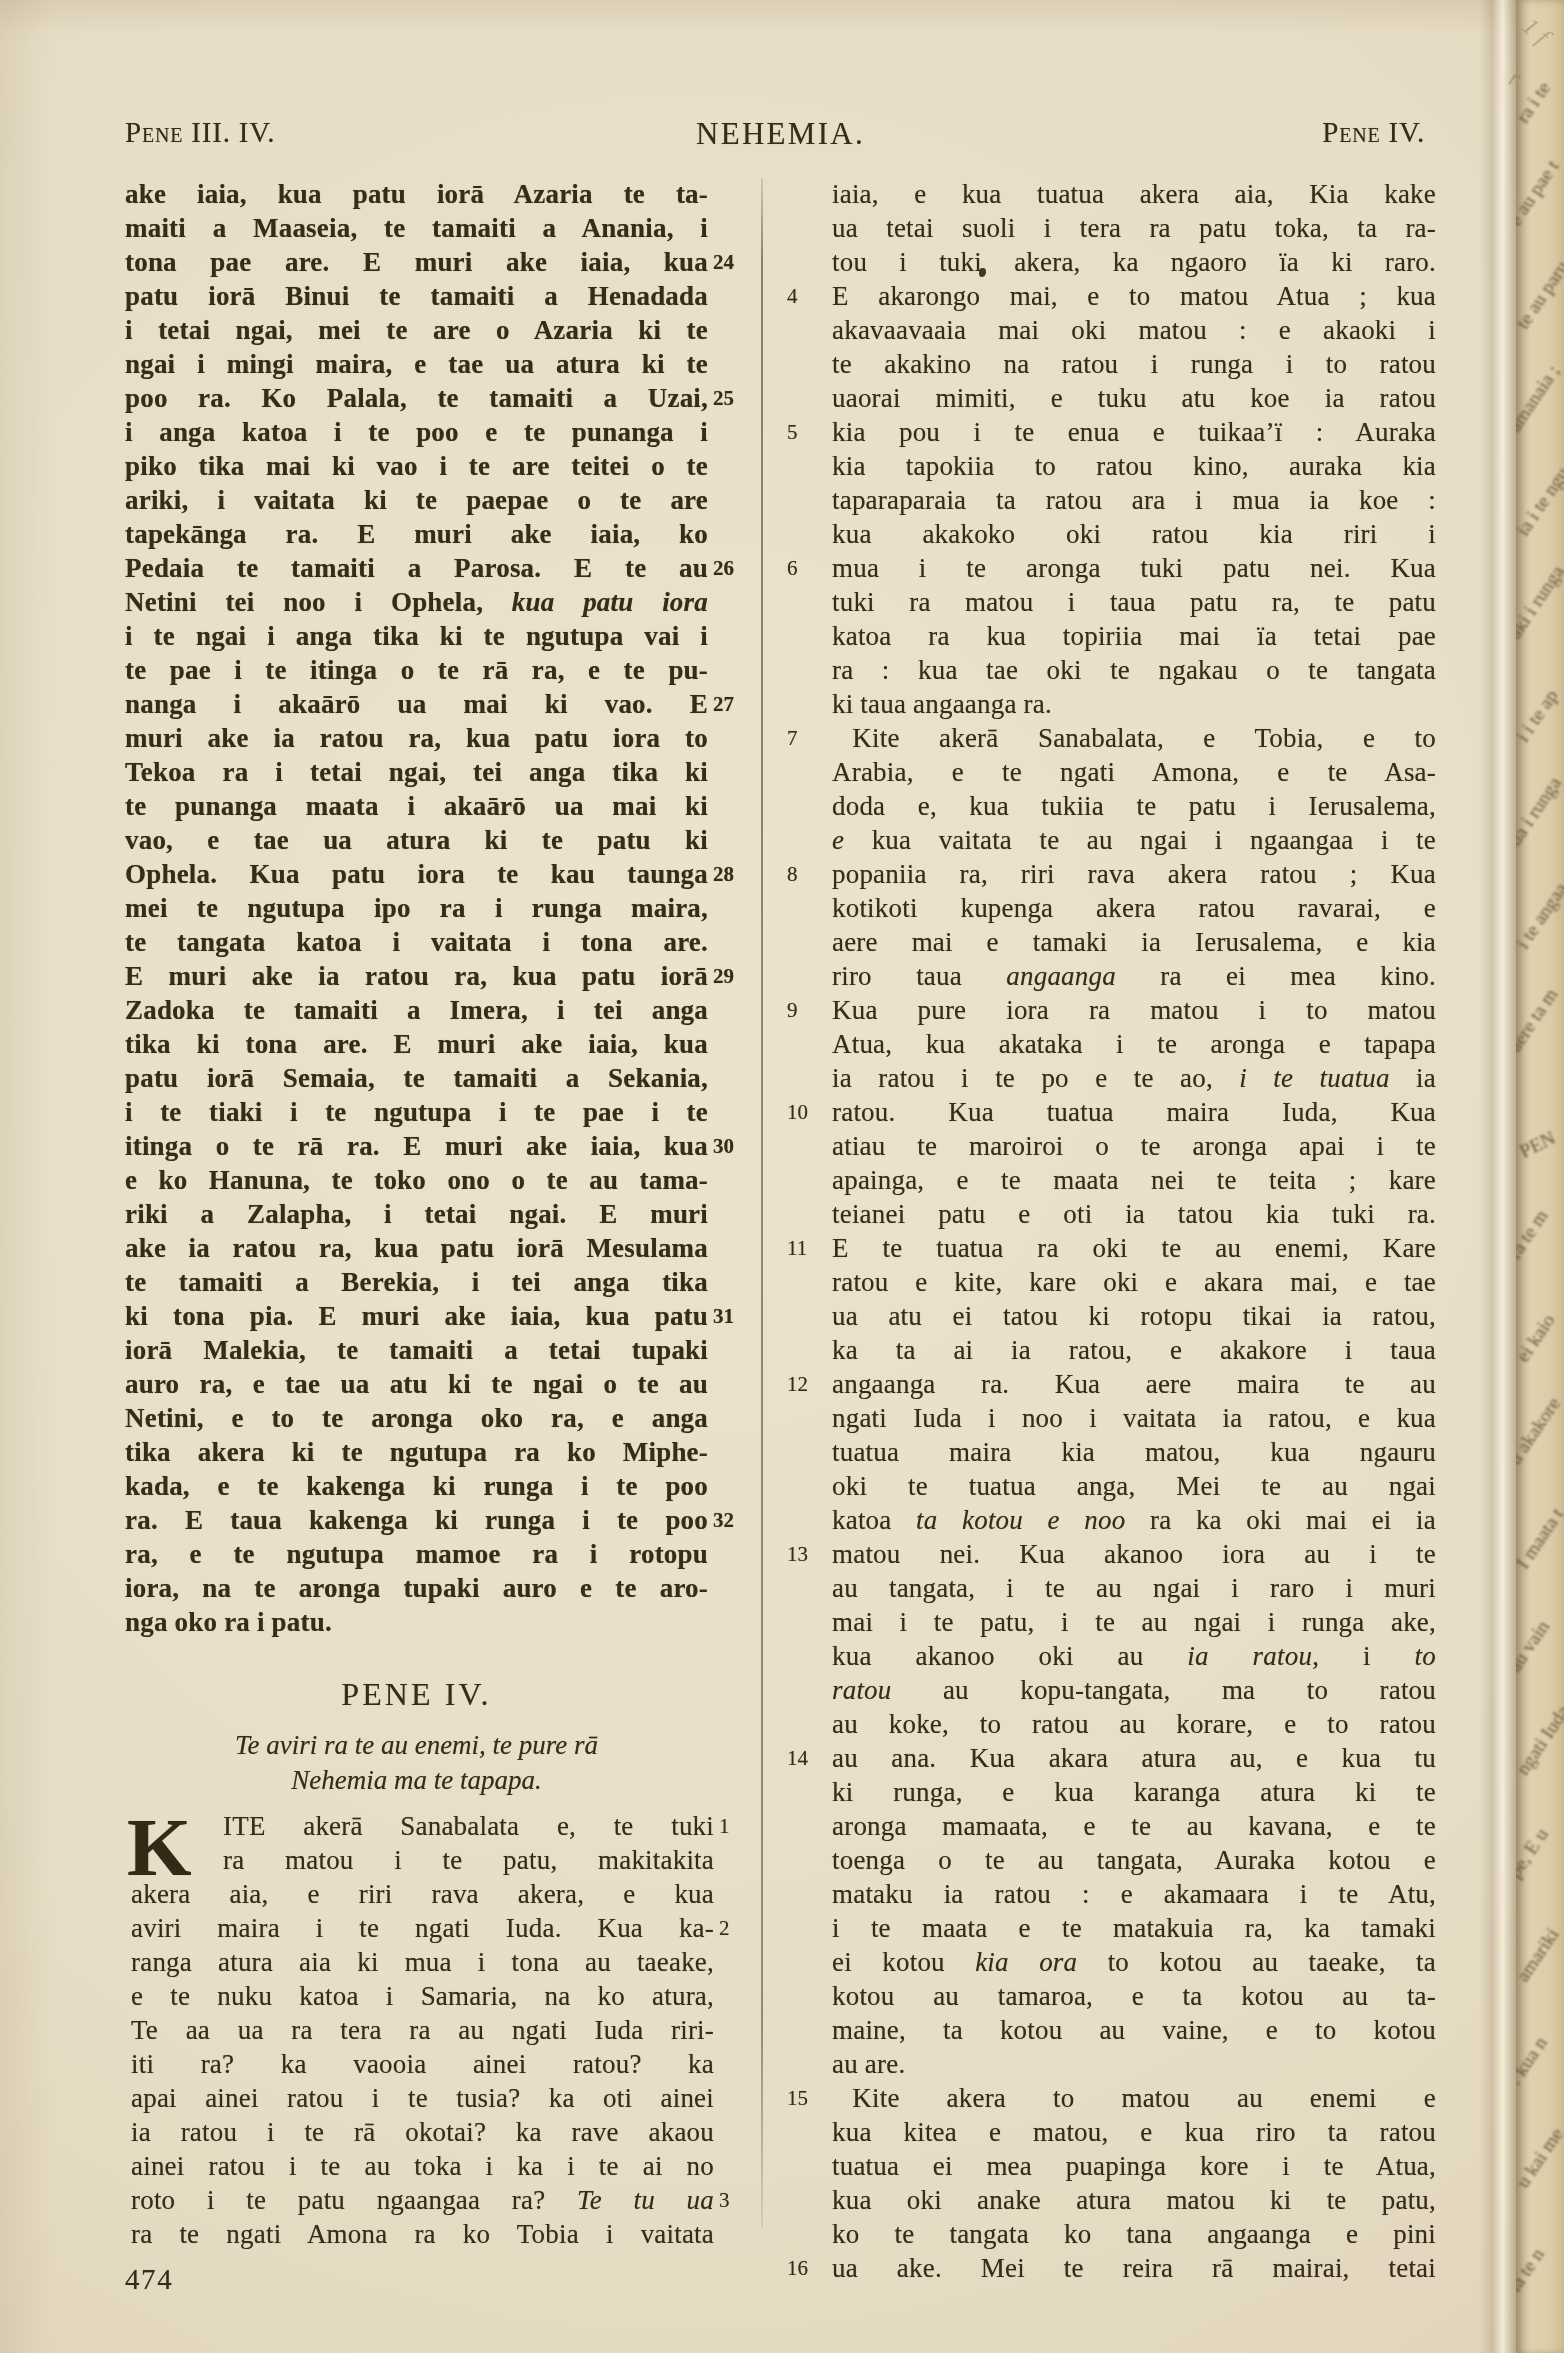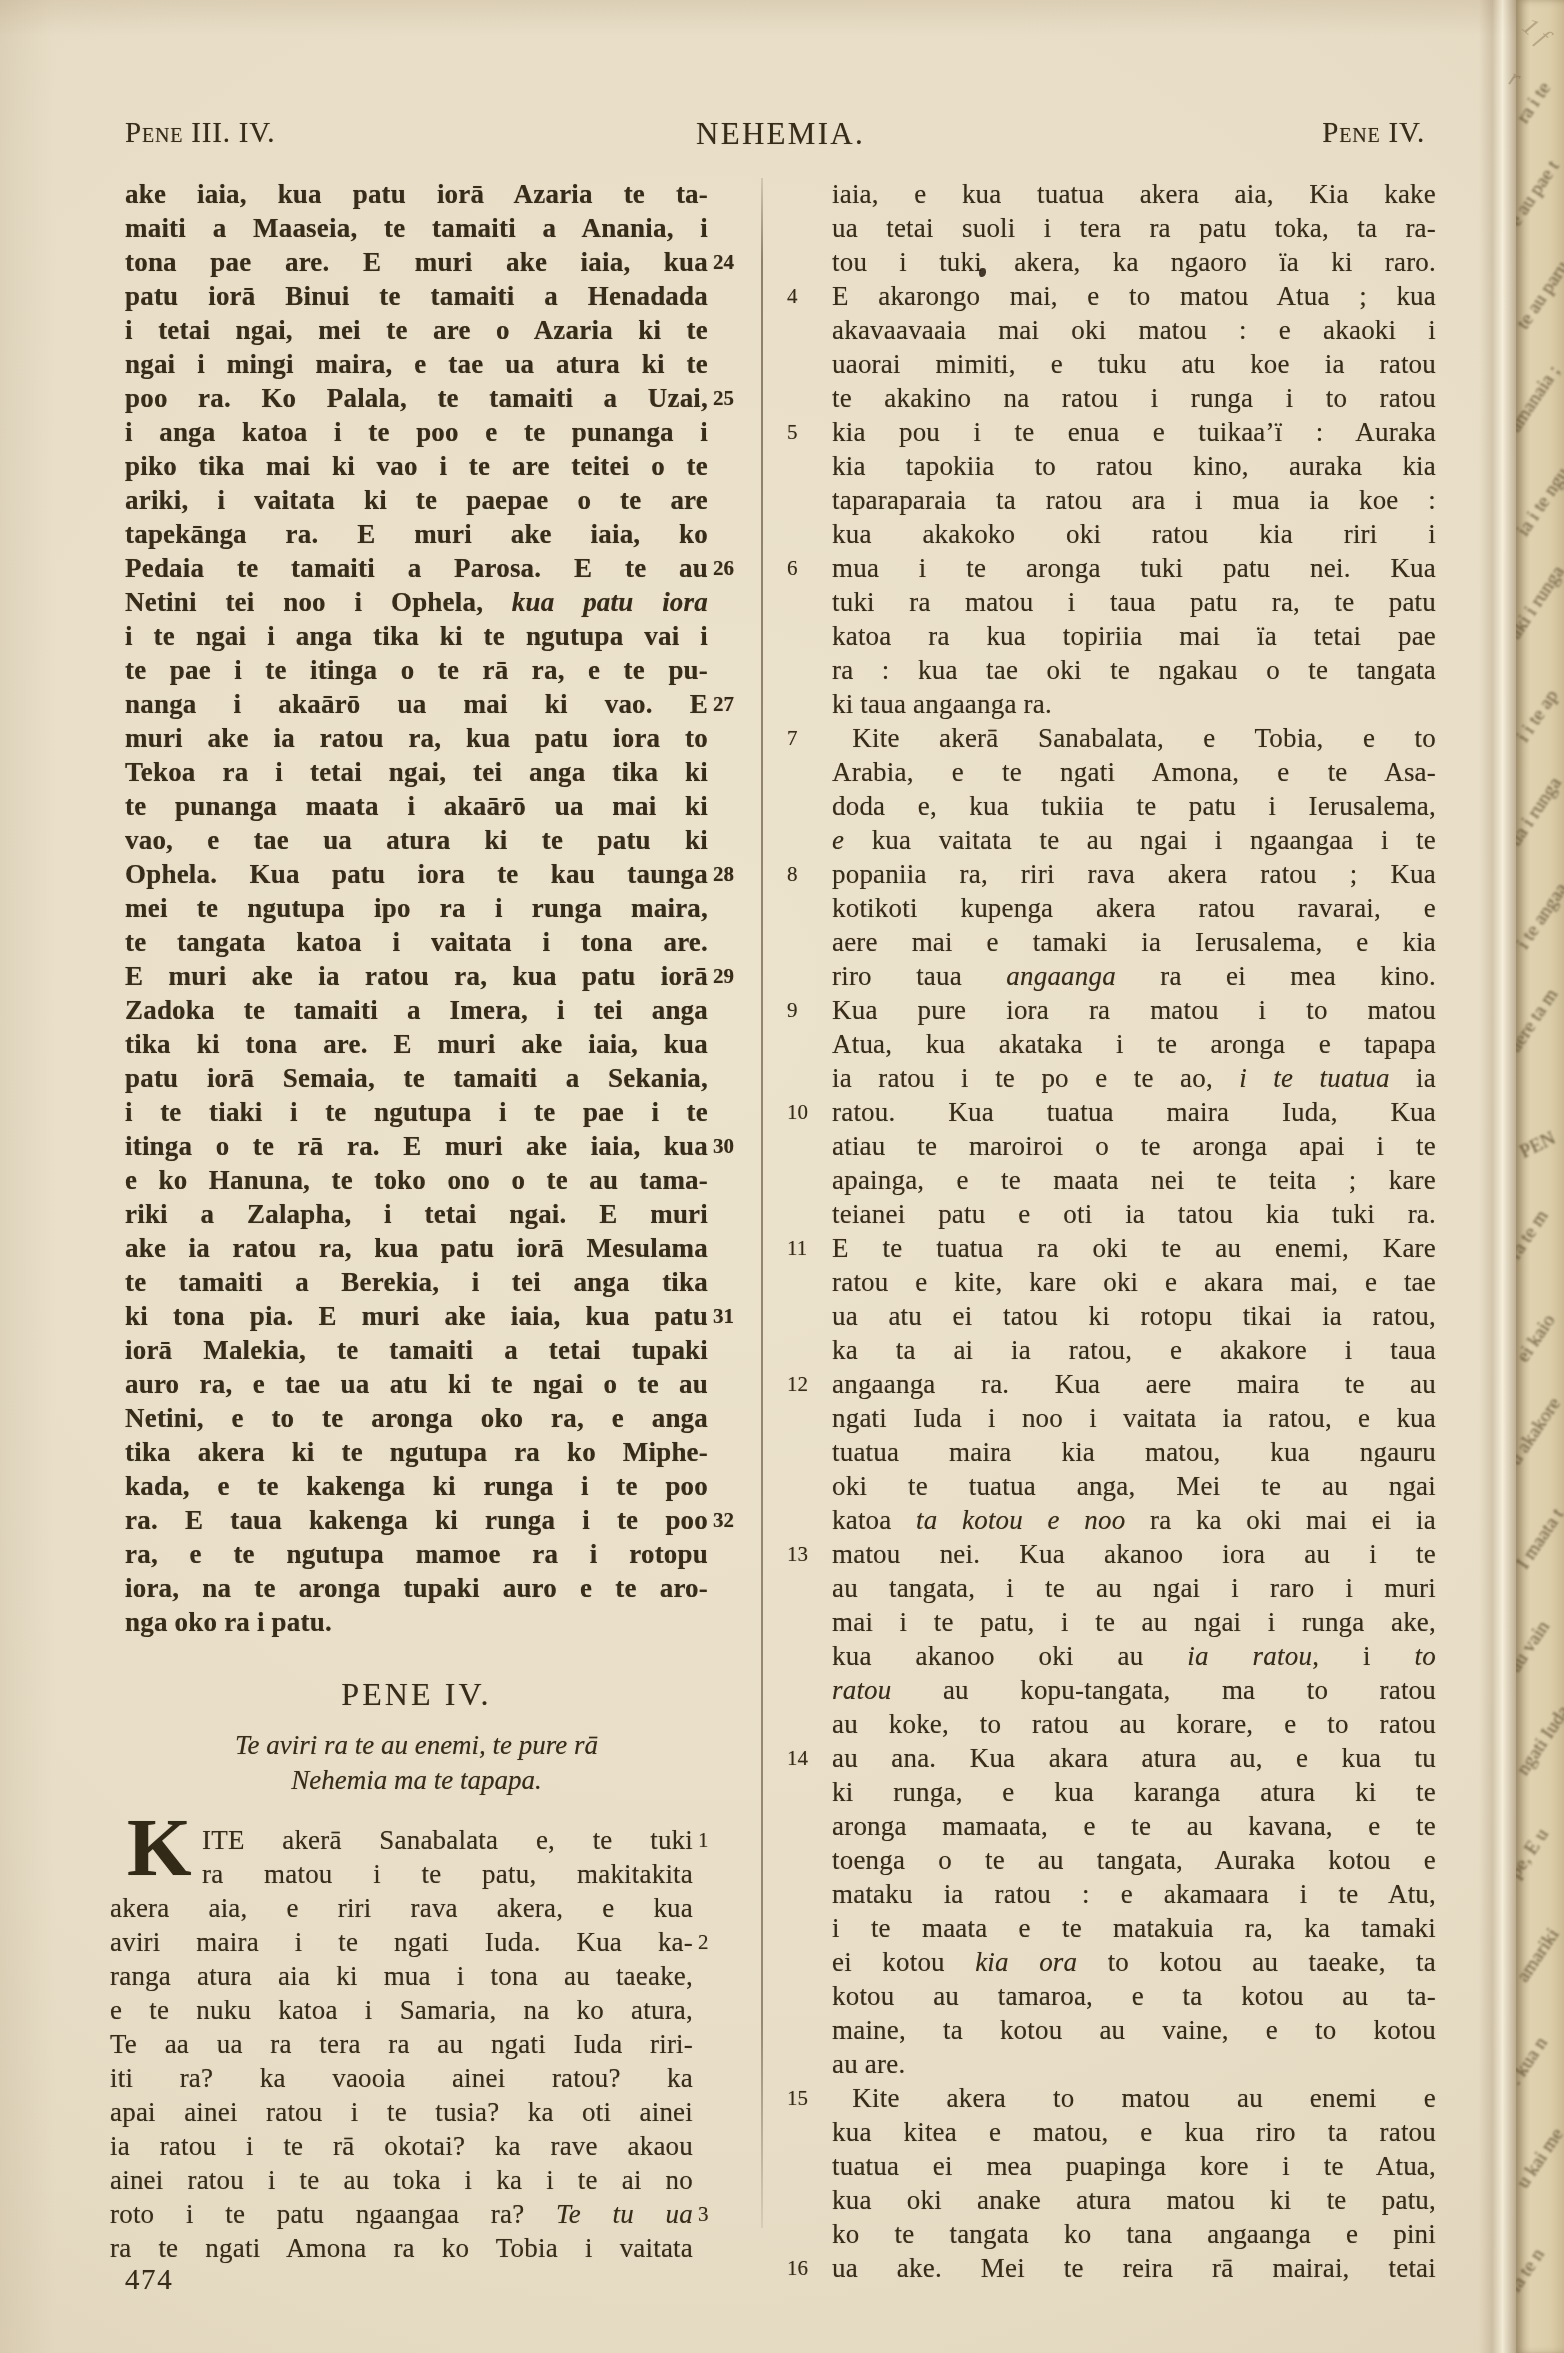--- a/index.html
+++ b/index.html
@@ -21,21 +21,21 @@
   
   .col{position:absolute;font-size:27px;line-height:34px;letter-spacing:0.2px;}
   .col .line{position:relative;text-align:justify;text-align-last:justify;white-space:normal;}
   .col .line.end{text-align-last:left;}
   .col .line.ind{text-indent:20.3px;}
   .col .line.dc1,.col .line.dc2{padding-left:92px;}
   .vn{position:absolute;top:0;font-size:21px;letter-spacing:0;text-indent:0;}
   .vn.right{right:-52px;width:47px;text-align:right;}
   .vn.left{left:-45px;width:39px;text-align:right;}
   #left-block1{left:125px;top:177px;width:583px;font-weight:bold;}
-  #left-chapter{left:110px;top:1809px;width:583px;margin-top:14px;}
+  #left-chapter{left:131px;top:1809px;width:583px;}
   #right-block{left:832px;top:177px;width:604px;}
   .dropcap{position:absolute;left:127px;top:1814px;font-size:83px;line-height:67px;font-weight:bold;color:#33291716;color:#332917;}
   .section-heading{position:absolute;left:125px;top:1676px;width:583px;text-align:center;font-size:32px;letter-spacing:3.1px;}
   .section-subtitle{position:absolute;left:125px;top:1728px;width:583px;text-align:center;font-style:italic;font-size:27px;line-height:35px;}
   .page-number{position:absolute;left:125px;top:2263px;width:583px;text-align:left;font-size:29px;letter-spacing:1.6px;}
   .divider{position:absolute;left:761px;top:178px;width:1.6px;height:2050px;
     background:linear-gradient(180deg, rgba(82,64,40,.15), rgba(82,64,40,.6) 4%, rgba(82,64,40,.55) 90%, rgba(82,64,40,.1));}
   .blot{position:absolute;left:979px;top:268px;width:7px;height:8.6px;border-radius:50% 40% 55% 45%;background:#241b0e;opacity:.85;}
   
   .fold{position:absolute;left:1479px;top:0;width:38px;height:100%;
@@ -133,22 +133,22 @@
       <div class="line">roto i te patu ngaangaa ra?  <i>Te tu ua</i><span class="vn right">3</span></div>
       <div class="line">ra te ngati Amona ra ko Tobia i vaitata</div>
     </div>
 
   <div id="right-block" class="col ink">
       <div class="line">iaia, e kua tuatua akera aia, Kia kake</div>
       <div class="line">ua tetai suoli i tera ra patu toka, ta ra-</div>
       <div class="line">tou i tuki akera, ka ngaoro ïa ki raro.</div>
       <div class="line">E akarongo mai, e to matou Atua ; kua<span class="vn left">4</span></div>
       <div class="line">akavaavaaia mai oki matou : e akaoki i</div>
+      <div class="line">te akakino na ratou i runga i to ratou</div>
       <div class="line">uaorai mimiti, e tuku atu koe ia ratou</div>
-      <div class="line">te akakino na ratou i runga i to ratou</div>
       <div class="line">kia pou i te enua e tuikaa’ï : Auraka<span class="vn left">5</span></div>
       <div class="line">kia tapokiia to ratou kino, auraka kia</div>
       <div class="line">taparaparaia ta ratou ara i mua ia koe :</div>
       <div class="line">kua akakoko oki ratou kia riri i</div>
       <div class="line">mua i te aronga tuki patu nei.  Kua<span class="vn left">6</span></div>
       <div class="line">tuki ra matou i taua patu ra, te patu</div>
       <div class="line">katoa ra kua topiriia mai ïa tetai pae</div>
       <div class="line">ra : kua tae oki te ngakau o te tangata</div>
       <div class="line end">ki taua angaanga ra.</div>
       <div class="line ind">Kite akerā Sanabalata, e Tobia, e to<span class="vn left">7</span></div>

